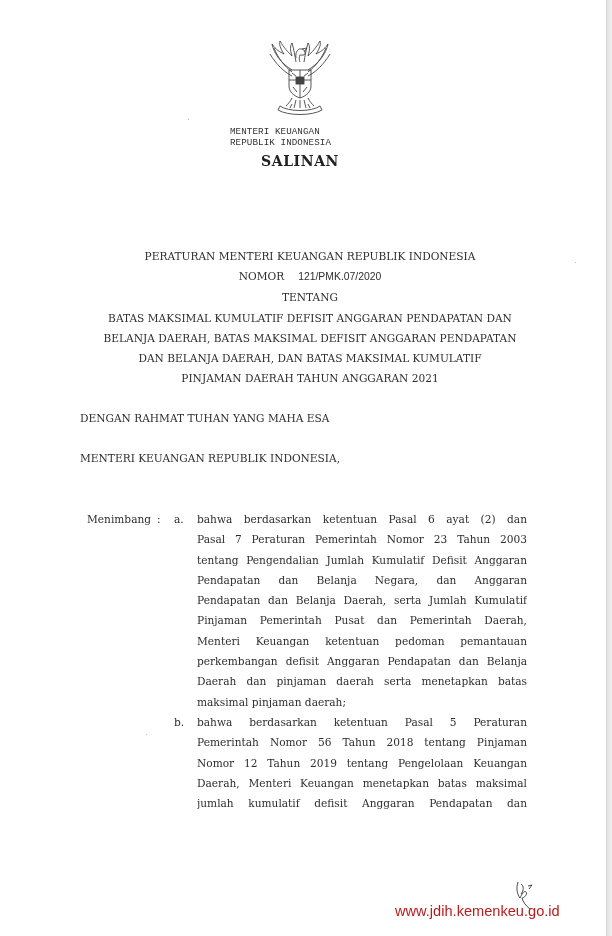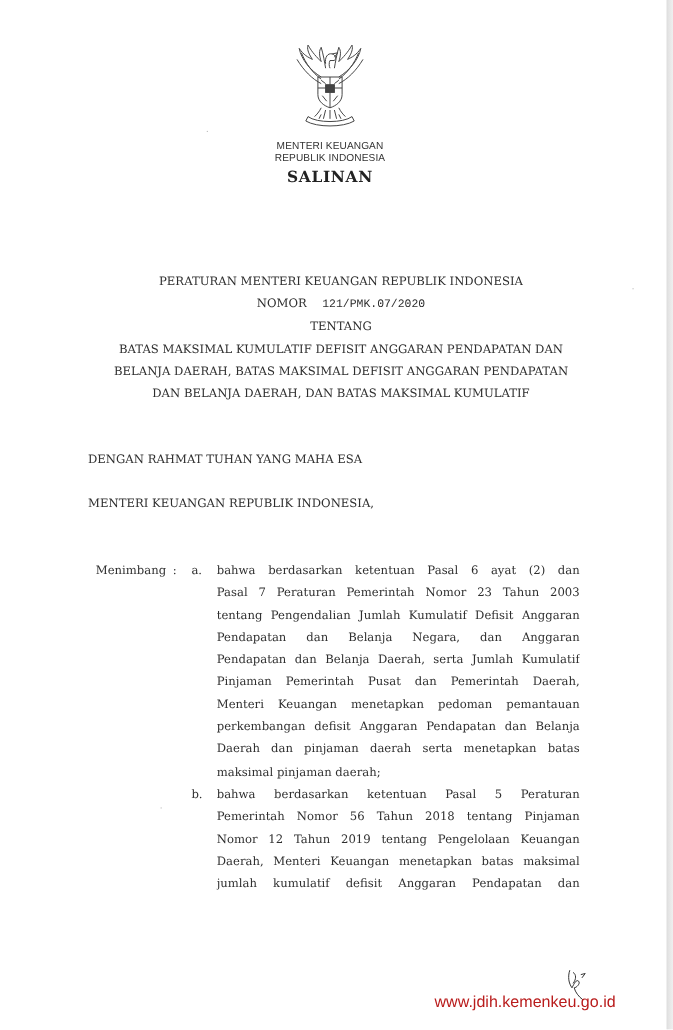--- a/index.html
+++ b/index.html
@@ -9,34 +9,34 @@
     }
     .right-edge {
       position: absolute; left: 606px; top: 0; width: 6px; height: 936px;
       background: linear-gradient(to right, #e2e2e2, #f2f2f2);
       border-left: 1px solid #d8d8d8;
     }
     .emblem {
       position: absolute; left: 262px; top: 40px; width: 76px; height: 78px;
     }
     .header-org {
-      position: absolute; left: 230px; top: 127px; width: 140px; text-align: center;
-      font-family: Liberation Sans, sans-serif; font-size: 9.2px; line-height: 10.5px; color: #333;
+      position: absolute; left: 230px; top: 127px; width: 140px; text-align: left;
+      font-family: Liberation Mono, monospace; font-size: 9.2px; line-height: 10.5px; color: #333;
       letter-spacing: 0.1px;
     }
     .salinan {
       position: absolute; left: 230px; top: 153px; width: 140px; text-align: center;
       font-family: "DejaVu Serif", serif; font-weight: bold; font-size: 14px; color: #222; letter-spacing: 0.6px;
     }
     .title-block {
       position: absolute; left: 80px; top: 246px; width: 460px; text-align: center;
       font-size: 10.6px; line-height: 20.2px; color: #2e2e2e;
     }
     .title-block .line { display: block; white-space: nowrap; }
-    .mono { font-family: Liberation Mono, monospace; font-size: 10.4px; }
+    .mono { font-family: Liberation Sans, sans-serif; font-size: 10.4px; }
     .nomor-gap { display: inline-block; width: 14px; }
     .centered-line {
       position: absolute; left: 80px; width: 460px; text-align: left;
       font-size: 10.6px; color: #2e2e2e; white-space: nowrap;
     }
     .consid {
       position: absolute; left: 87px; top: 509px; width: 440px;
       font-size: 10.6px; line-height: 20.3px; color: #2e2e2e;
     }
     .consid-label { position: absolute; left: 0; top: 0; white-space: nowrap; }
@@ -100,39 +100,40 @@
 
 <div class="title-block">
   <span class="line">PERATURAN MENTERI KEUANGAN REPUBLIK INDONESIA</span>
   <span class="line">
     <span>NOMOR</span><span class="nomor-gap"></span><span class="mono">121/PMK.07/2020</span>
   </span>
   <span class="line">TENTANG</span>
   <span class="line">BATAS MAKSIMAL KUMULATIF DEFISIT ANGGARAN PENDAPATAN DAN</span>
   <span class="line">BELANJA DAERAH, BATAS MAKSIMAL DEFISIT ANGGARAN PENDAPATAN</span>
   <span class="line">DAN BELANJA DAERAH, DAN BATAS MAKSIMAL KUMULATIF</span>
+  <span class="line">PINJAMAN DAERAH TAHUN ANGGARAN 2021</span>
 </div>
 
 <div class="centered-line" style="top:412px;">DENGAN RAHMAT TUHAN YANG MAHA ESA</div>
 <div class="centered-line" style="top:452px;">MENTERI KEUANGAN REPUBLIK INDONESIA,</div>
 
 <div class="consid">
   <span class="consid-label">Menimbang</span>
   <span class="consid-colon">:</span>
 
   <div class="item" style="top:0;">
     <span class="item-letter">a.</span>
     <div class="item-text">
       <span class="l">bahwa berdasarkan ketentuan Pasal 6 ayat (2) dan</span>
       <span class="l">Pasal 7 Peraturan Pemerintah Nomor 23 Tahun 2003</span>
       <span class="l">tentang Pengendalian Jumlah Kumulatif Defisit Anggaran</span>
       <span class="l">Pendapatan dan Belanja Negara, dan Anggaran</span>
       <span class="l">Pendapatan dan Belanja Daerah, serta Jumlah Kumulatif</span>
       <span class="l">Pinjaman Pemerintah Pusat dan Pemerintah Daerah,</span>
-      <span class="l">Menteri Keuangan menetapkan pedoman pemantauan</span>
+      <span class="l">Menteri Keuangan ketentuan pedoman pemantauan</span>
       <span class="l">perkembangan defisit Anggaran Pendapatan dan Belanja</span>
       <span class="l">Daerah dan pinjaman daerah serta menetapkan batas</span>
       <span class="l last">maksimal pinjaman daerah;</span>
     </div>
   </div>
 
   <div class="item" style="top:203px;">
     <span class="item-letter">b.</span>
     <div class="item-text">
       <span class="l">bahwa berdasarkan ketentuan Pasal 5 Peraturan</span>

